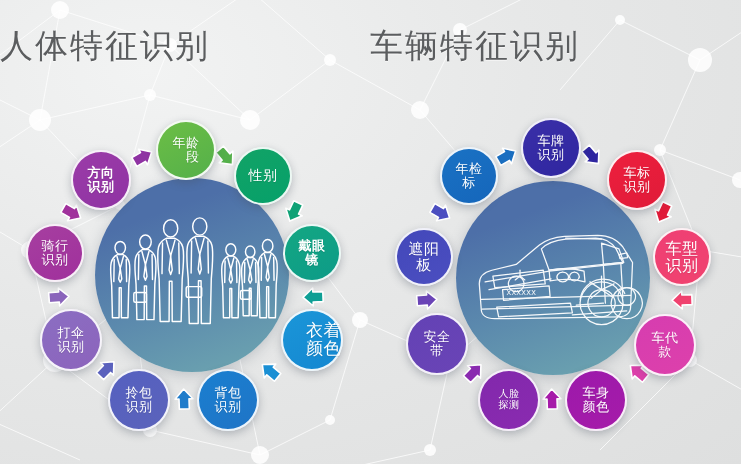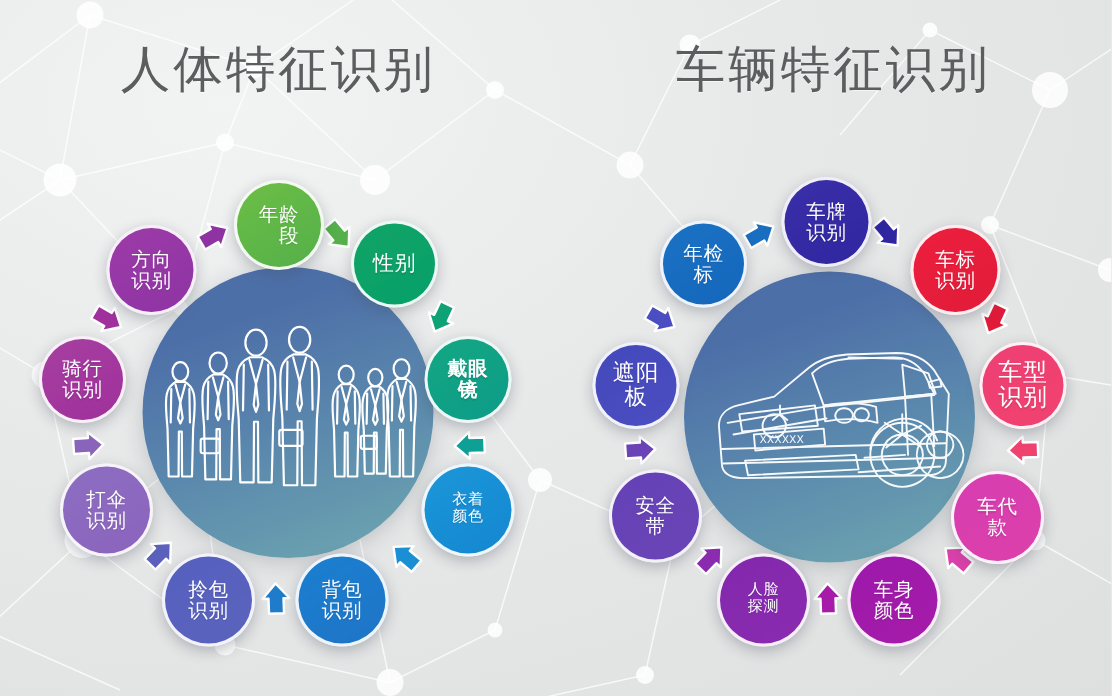--- a/index.html
+++ b/index.html
@@ -11,21 +11,21 @@
   #stage{position:relative;width:741px;height:464px;overflow:hidden;
     background:
       radial-gradient(ellipse at 20% 15%, #f2f3f3 0%, #e7e8e8 45%, #dedfdf 100%);
   }
   #netbg{position:absolute;left:0;top:0;width:741px;height:464px;pointer-events:none;}
   .panel{position:absolute;top:0;width:371px;height:464px;}
   .panel.left{left:0;}
   .panel.right{left:370px;}
 
   .title{
-    position:absolute;top:24px;width:100%;text-align:center;
+    position:absolute;top:24px;width:100%;text-align:left;
     font-size:33px;letter-spacing:2px;color:#5b5d5f;font-weight:400;
     text-shadow:0 1px 0 rgba(255,255,255,.6);
   }
 
   .hub{
     position:absolute;border-radius:50%;
     box-shadow:0 3px 14px rgba(90,100,115,.28);
   }
   .hub .art{position:absolute;left:0;top:0;width:100%;height:100%;}
 
@@ -238,31 +238,31 @@
       <div class="arrow" style="left: 61px; top: 203px; width: 22px; height: 20px; transform: rotate(30deg);">
         <svg viewBox="0 0 22 20" width="22" height="20">
           <path d="M1 5 L11 5 L11 1 L21 10 L11 19 L11 15 L1 15 Z" fill="#a0319c" stroke="#ffffff" stroke-width="1.6" stroke-linejoin="round"></path>
         </svg>
       </div>
       <div class="bubble" style="left: 156px; top: 120px; height: 60px; width: 60px; background: linear-gradient(150deg, rgb(108, 190, 69) 0%, rgb(84, 176, 74) 100%); font-size: 13px; text-align: right;"><span>年龄
 段</span></div>
       <div class="bubble" style="left: 234px; top: 147px; height: 58px; width: 58px; background: linear-gradient(150deg, rgb(18, 163, 102) 0%, rgb(6, 160, 106) 100%); font-size: 14px;"><span>性别</span></div>
       <div class="bubble" style="left: 283px; top: 224px; height: 58px; width: 58px; background: linear-gradient(150deg, rgb(19, 167, 130) 0%, rgb(13, 155, 136) 100%); font-size: 13px; font-weight: bold;"><span>戴眼
 镜</span></div>
-      <div class="bubble" style="left: 281px; top: 309px; height: 62px; width: 62px; background: linear-gradient(150deg, rgb(27, 150, 216) 0%, rgb(20, 135, 209) 100%); font-size: 10px;"><span>衣着
+      <div class="bubble" style="left: 281px; top: 309px; height: 62px; width: 62px; background: linear-gradient(150deg, rgb(27, 150, 216) 0%, rgb(20, 135, 209) 100%); font-size: 17px; justify-content: flex-end;"><span>衣着
 颜色</span></div>
       <div class="bubble" style="left: 197px; top: 369px; height: 62px; width: 62px; background: linear-gradient(150deg, rgb(26, 127, 208) 0%, rgb(31, 116, 198) 100%); font-size: 13px;"><span>背包
 识别</span></div>
       <div class="bubble" style="left: 108px; top: 369px; height: 62px; width: 62px; background: linear-gradient(150deg, rgb(85, 96, 192) 0%, rgb(91, 99, 187) 100%); font-size: 13px;"><span>拎包
 识别</span></div>
       <div class="bubble" style="left: 40px; top: 309px; height: 62px; width: 62px; background: linear-gradient(150deg, rgb(139, 110, 194) 0%, rgb(140, 99, 188) 100%); font-size: 13px;"><span>打伞
 识别</span></div>
       <div class="bubble" style="left: 26px; top: 224px; height: 58px; width: 58px; background: linear-gradient(150deg, rgb(166, 63, 160) 0%, rgb(160, 48, 156) 100%); font-size: 13px;"><span>骑行
 识别</span></div>
-      <div class="bubble" style="left: 71px; top: 150px; height: 60px; width: 60px; background: linear-gradient(150deg, rgb(155, 59, 168) 0%, rgb(143, 51, 163) 100%); font-size: 13px;"><span>方向
+      <div class="bubble" style="left: 71px; top: 150px; height: 60px; width: 60px; background: linear-gradient(150deg, rgb(155, 59, 168) 0%, rgb(143, 51, 163) 100%); font-size: 13px; font-weight: bold;"><span>方向
 识别</span></div>
       <div class="hub" style="left: 456px; top: 181px; height: 194px; width: 194px; background: linear-gradient(160deg, rgb(77, 111, 168) 0%, rgb(77, 111, 168) 22%, rgb(91, 137, 173) 58%, rgb(111, 168, 176) 100%);">
         <svg viewBox="0 0 200 200" class="art">
           <g fill="none" stroke="#ffffff" stroke-width="1.3" stroke-linejoin="round" stroke-linecap="round" opacity="0.95">
             <path d="M26 132 L24 106 C24 99 29 94 37 92 L62 86 L86 66 C92 61 100 58 112 57 L146 56 C158 56 166 60 172 68 L182 84 L180 130 C180 136 175 140 168 140 L40 142 C31 142 26 138 26 132 Z"></path>
             <path d="M88 70 C95 63 103 61 113 60 L144 59 C154 59 160 63 165 70 L172 84 L96 92 Z"></path>
             <path d="M150 64 L168 70 L173 84 L152 86 Z"></path>
             <path d="M113 59 L150 60"></path>
             <path d="M30 104 L96 93 L172 85"></path>
             <path d="M34 112 L98 101"></path>

